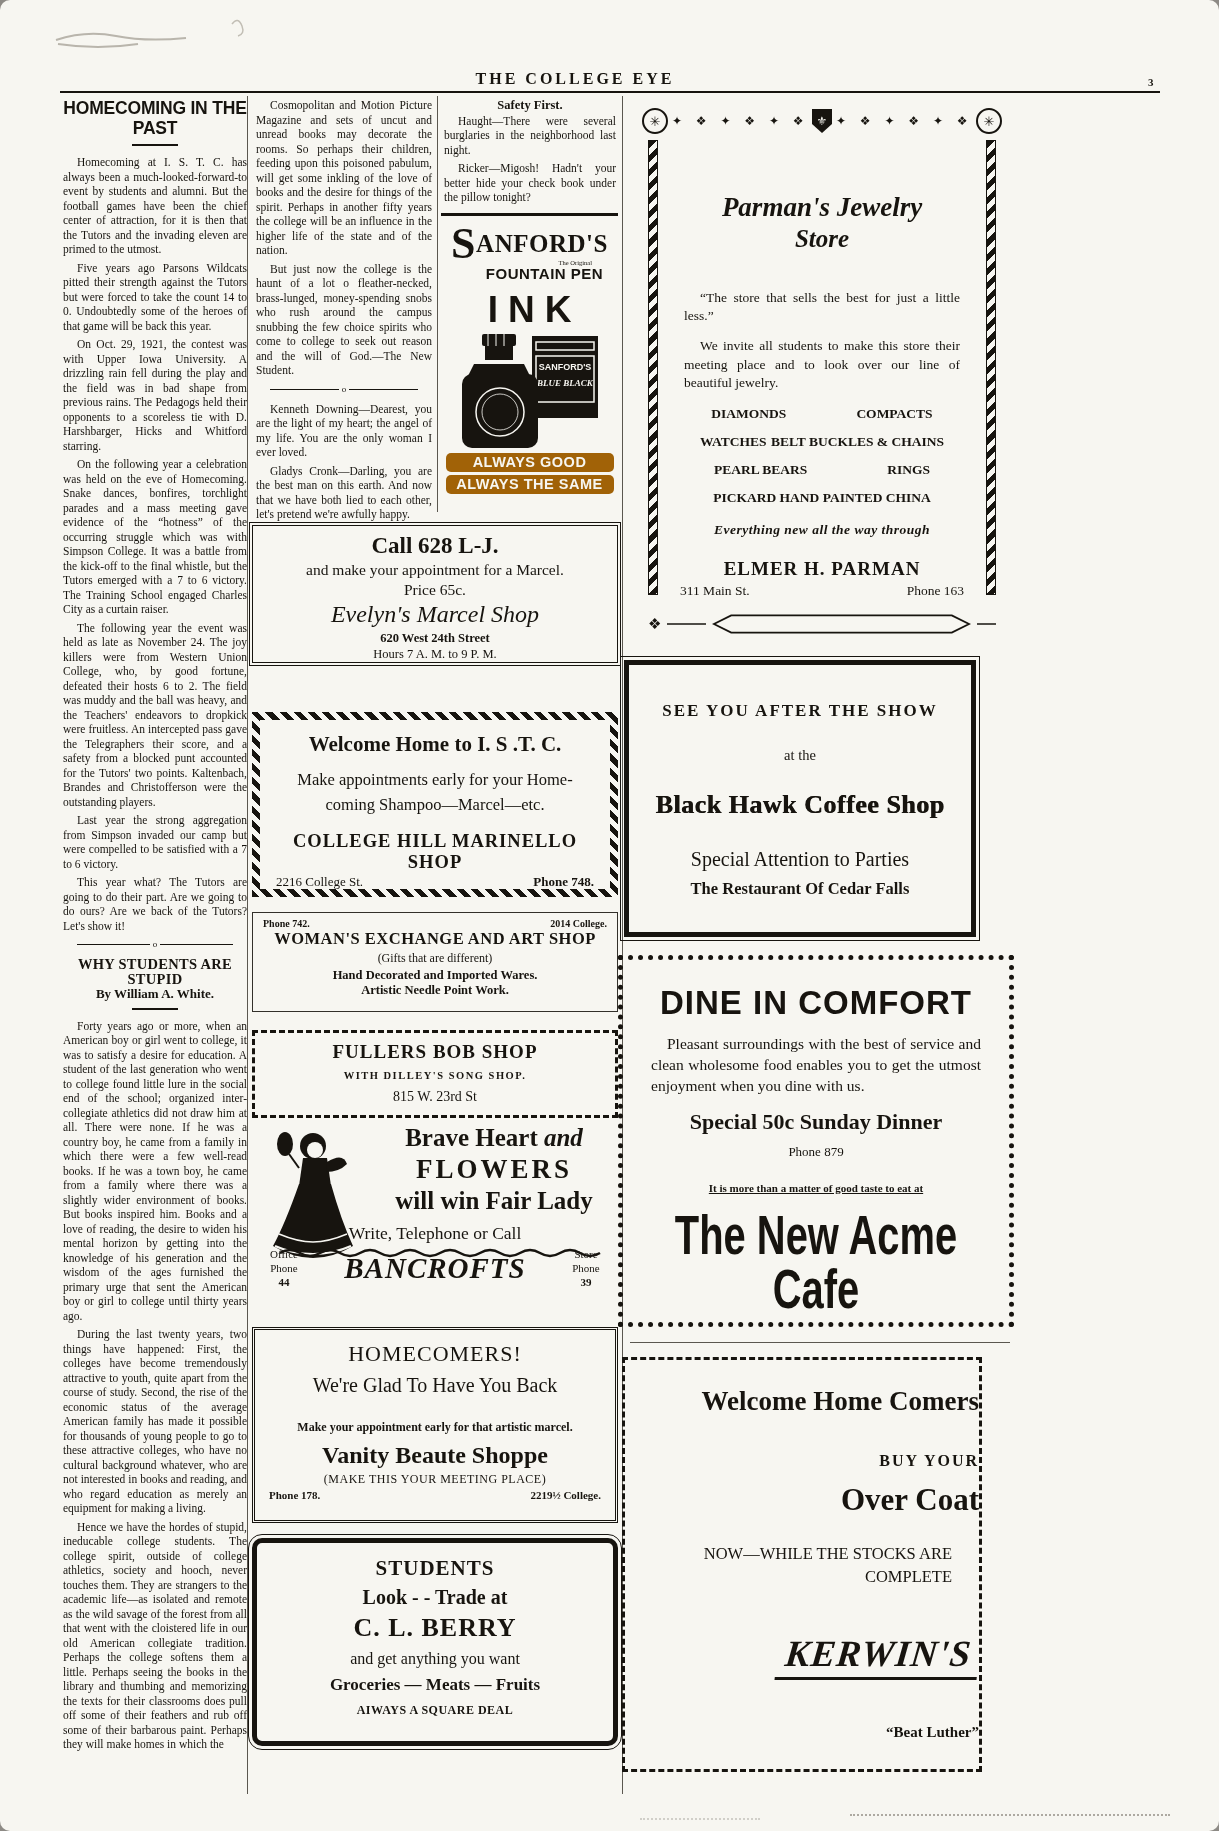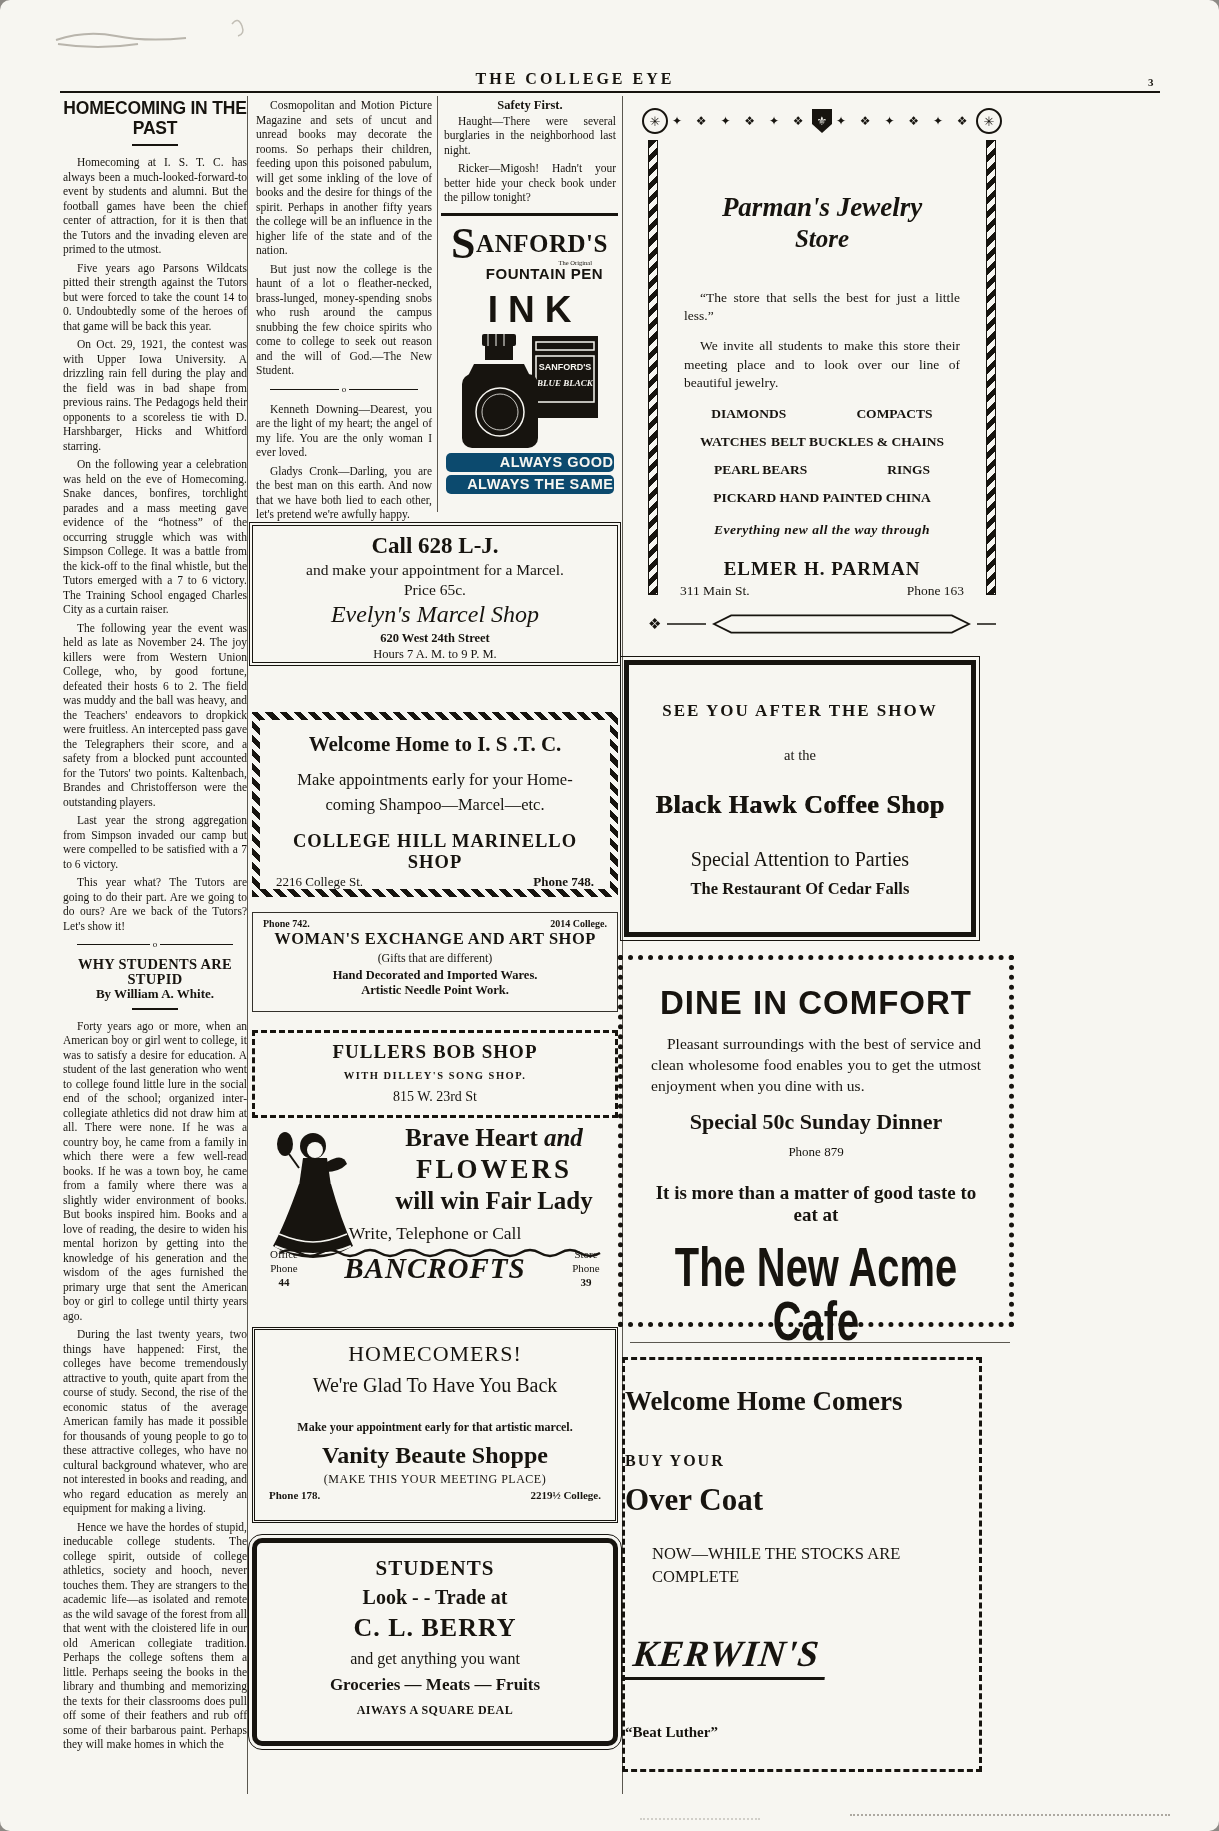--- a/index.html
+++ b/index.html
@@ -31,22 +31,22 @@
   
   .ad { position:absolute; }
 
   
   .sf-brand { font-weight:bold; font-size:25px; letter-spacing:0.5px; white-space:nowrap; }
   .sf-brand .big-s { font-size:44px; line-height:0.8; vertical-align:-6px; }
   .sf-sub { margin:-2px 0 0 30px; }
   .sf-orig { display:block; font-size:6.5px; text-align:right; margin-right:26px; }
   .sf-fpen { display:block; font:700 15px/1.1 "Liberation Sans",sans-serif; letter-spacing:0.5px; }
   .sf-ink { font:700 37px/1 "Liberation Sans",sans-serif; letter-spacing:10px; text-align:center; margin:8px 0 4px 10px; }
-  .sf-banner { background:#0c4a6e; color:#f7f6f1; font:700 14.5px/19px "Liberation Sans",sans-serif;
-               text-align:right; border-radius:5px; width:168px; margin:3px auto 0; letter-spacing:0.5px; }
+  .sf-banner { background:#a16207; color:#f7f6f1; font:700 14.5px/19px "Liberation Sans",sans-serif;
+               text-align:center; border-radius:5px; width:168px; margin:3px auto 0; letter-spacing:0.5px; }
 
   
   .ev { border:1px solid #17140f; outline:1px solid #17140f; outline-offset:2px; padding:7px 6px; text-align:center; }
   .ev-call { font-weight:bold; font-size:23px; }
   .ev-line { font-size:15.5px; margin-top:2px; }
   .ev-name { font-style:italic; font-size:24px; margin-top:2px; }
   .ev-small { font-weight:bold; font-size:12.5px; margin-top:3px; }
   .ev-small2 { font-size:12.5px; margin-top:1px; }
 
   
@@ -134,25 +134,25 @@
   .bh-name { font-weight:bold; font-size:26px; margin-top:26px; text-shadow:0.6px 0 #17140f; letter-spacing:0.5px; }
   .bh-l4 { font-size:20px; margin-top:28px; }
   .bh-l5 { font-weight:bold; font-size:16.5px; margin-top:8px; }
 
   
   .ac { border:5px dotted #17140f; text-align:center; padding:26px 28px 0; }
   .ac-head { font:700 33px/1 "Liberation Sans",sans-serif; letter-spacing:1px; }
   .ac-body { font-size:15.5px; line-height:1.35; text-align:justify; text-indent:16px; margin-top:15px; }
   .ac-special { font-weight:bold; font-size:22px; margin-top:12px; }
   .ac-phone { font-size:13px; margin-top:9px; }
-  .ac-tag { font-weight:bold; font-size:19px; margin-top:22px; }
+  .ac-tag { font-weight:bold; font-size:11px; margin-top:22px;text-decoration:underline; }
   .ac-name { font:700 42px/1 "Liberation Sans",sans-serif; margin-top:14px; transform:scale(0.95,1.3); transform-origin:center top; }
 
   
-  .ke { border:3px dashed #17140f; text-align:left; padding-top:26px; }
+  .ke { border:3px dashed #17140f; text-align:right; padding-top:26px; }
   .ke-head { font-weight:bold; font-size:27px; }
   .ke-l2 { font-weight:bold; font-size:16px; letter-spacing:2px; margin-top:35px; }
   .ke-l3 { font-weight:bold; font-size:31px; margin-top:12px; }
   .ke-l4 { font-size:16.5px; line-height:1.4; margin:24px auto 0; max-width:300px; }
   .ke-name { display:inline-block; font-weight:bold; font-style:italic; font-size:37px; letter-spacing:1px;
              border-bottom:3px solid #17140f; padding:0 8px 2px; transform:skewX(-6deg); margin-top:44px; }
   .ke-tag { font-weight:bold; font-size:15px; margin-top:44px; }
 
   .masthead { font-weight:bold; font-size:16px; letter-spacing:3px; text-align:center; }
   .pagenum { font-weight:bold; font-size:11px; }

